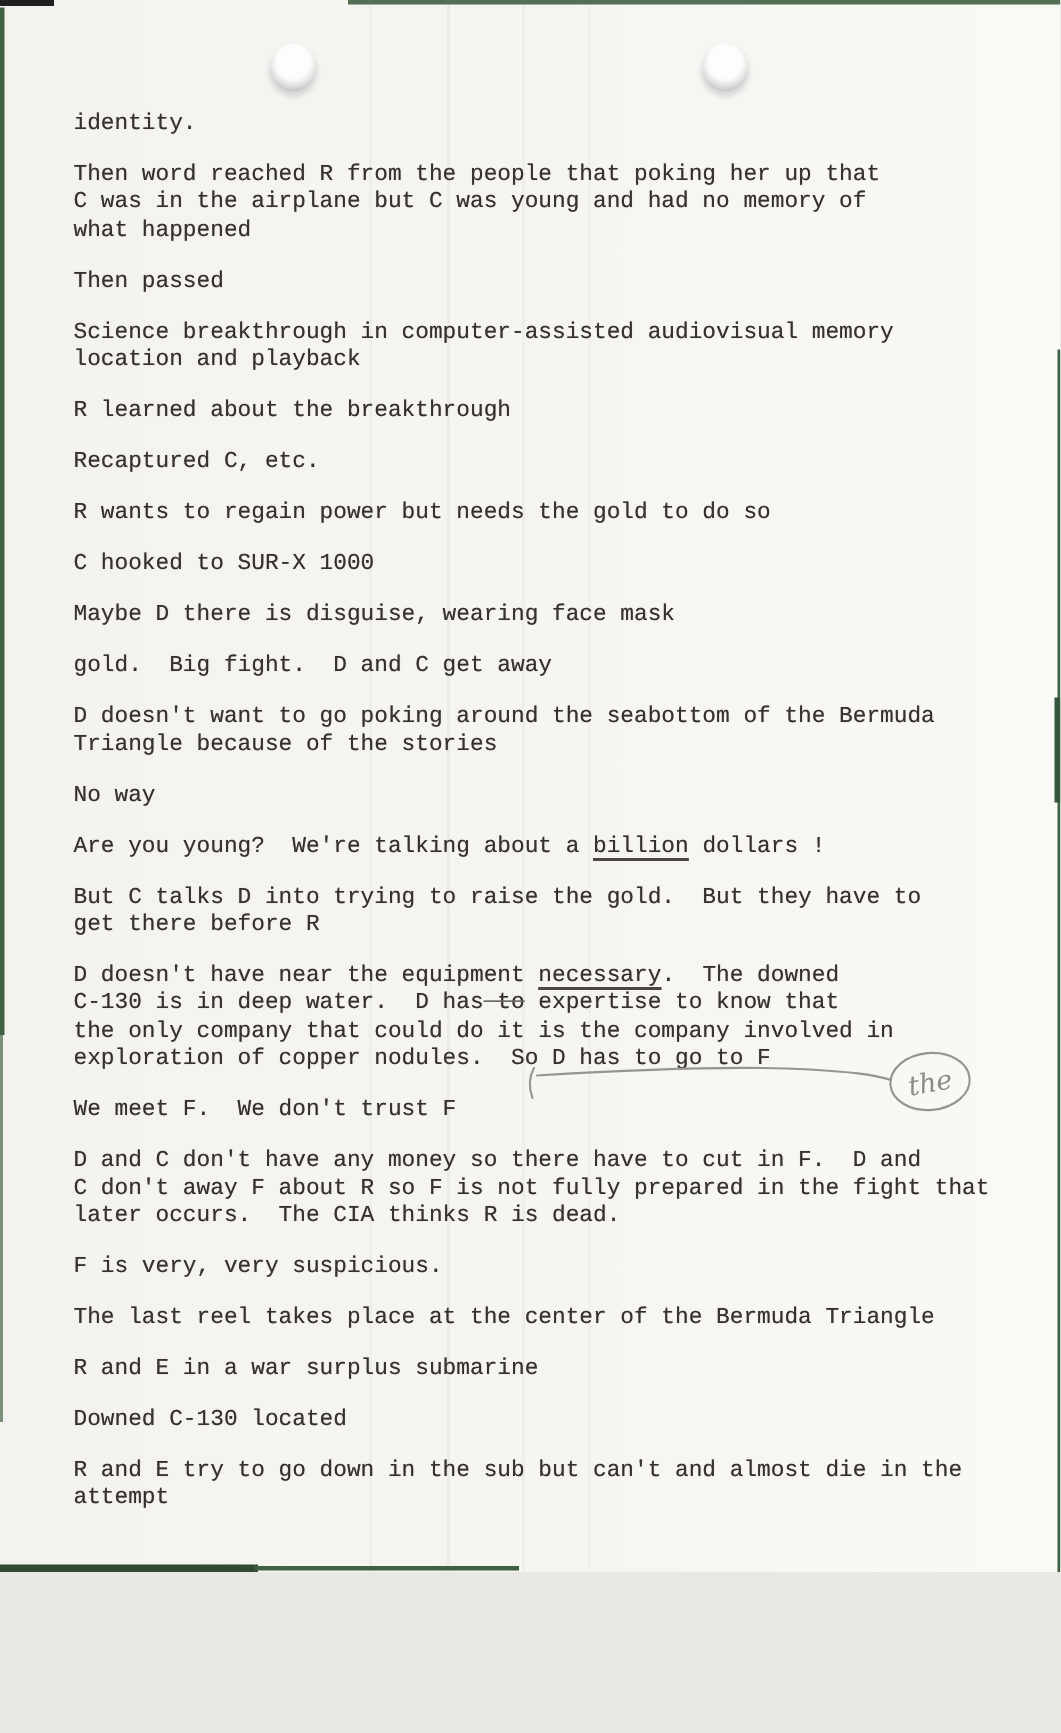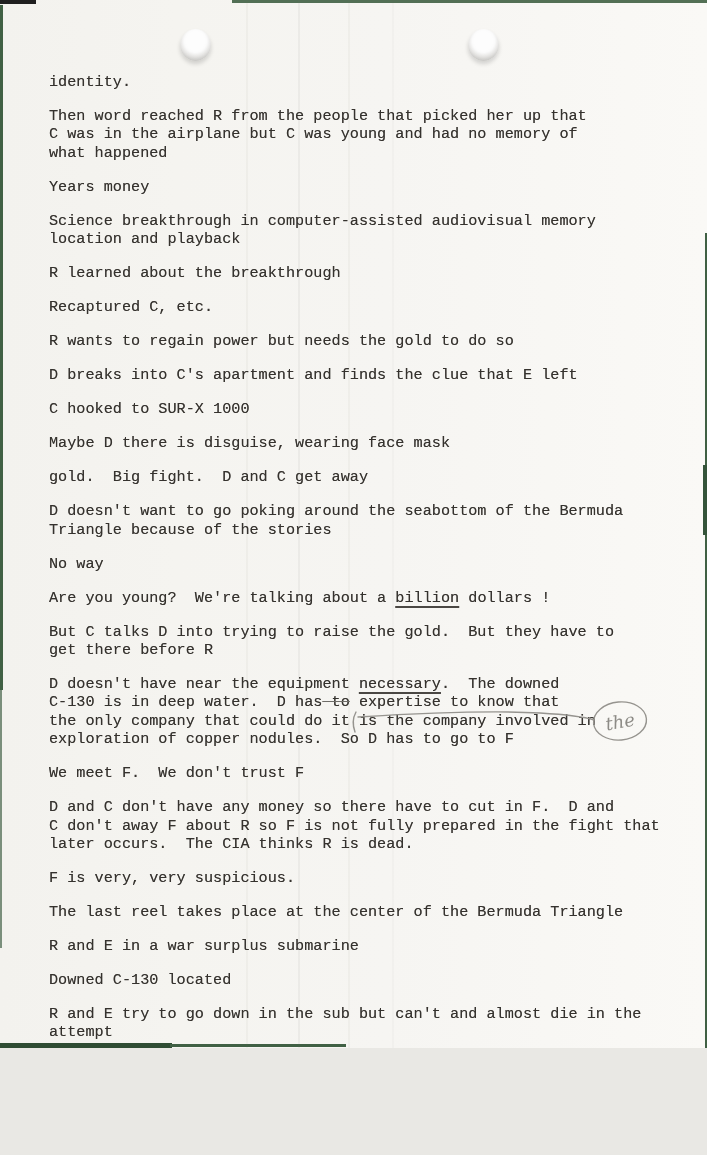--- a/index.html
+++ b/index.html
@@ -67,42 +67,39 @@
   <div class="crease c4"></div>
 
   <div class="hole hole-left"></div>
   <div class="hole hole-right"></div>
 
   <div id="text-block">
       <div class="para">
         <div class="line"><span>identity.</span></div>
       </div>
       <div class="para">
-        <div class="line"><span>Then word reached R from the people that picked her up that</span></div>
+        <div class="line"><span>Then word reached R from the people that poking her up that</span></div>
         <div class="line"><span>C was in the airplane but C was young and had no memory of</span></div>
         <div class="line"><span>what happened</span></div>
       </div>
       <div class="para">
-        <div class="line"><span>Years money</span></div>
+        <div class="line"><span>Then passed</span></div>
       </div>
       <div class="para">
         <div class="line"><span>Science breakthrough in computer-assisted audiovisual memory</span></div>
         <div class="line"><span>location and playback</span></div>
       </div>
       <div class="para">
         <div class="line"><span>R learned about the breakthrough</span></div>
       </div>
       <div class="para">
         <div class="line"><span>Recaptured C, etc.</span></div>
       </div>
       <div class="para">
         <div class="line"><span>R wants to regain power but needs the gold to do so</span></div>
-      </div>
-      <div class="para">
-        <div class="line"><span>D breaks into C's apartment and finds the clue that E left</span></div>
       </div>
       <div class="para">
         <div class="line"><span>C hooked to SUR-X 1000</span></div>
       </div>
       <div class="para">
         <div class="line"><span>Maybe D there is disguise, wearing face mask</span></div>
       </div>
       <div class="para">
         <div class="line"><span>gold.  Big fight.  D and C get away</span></div>
       </div>

